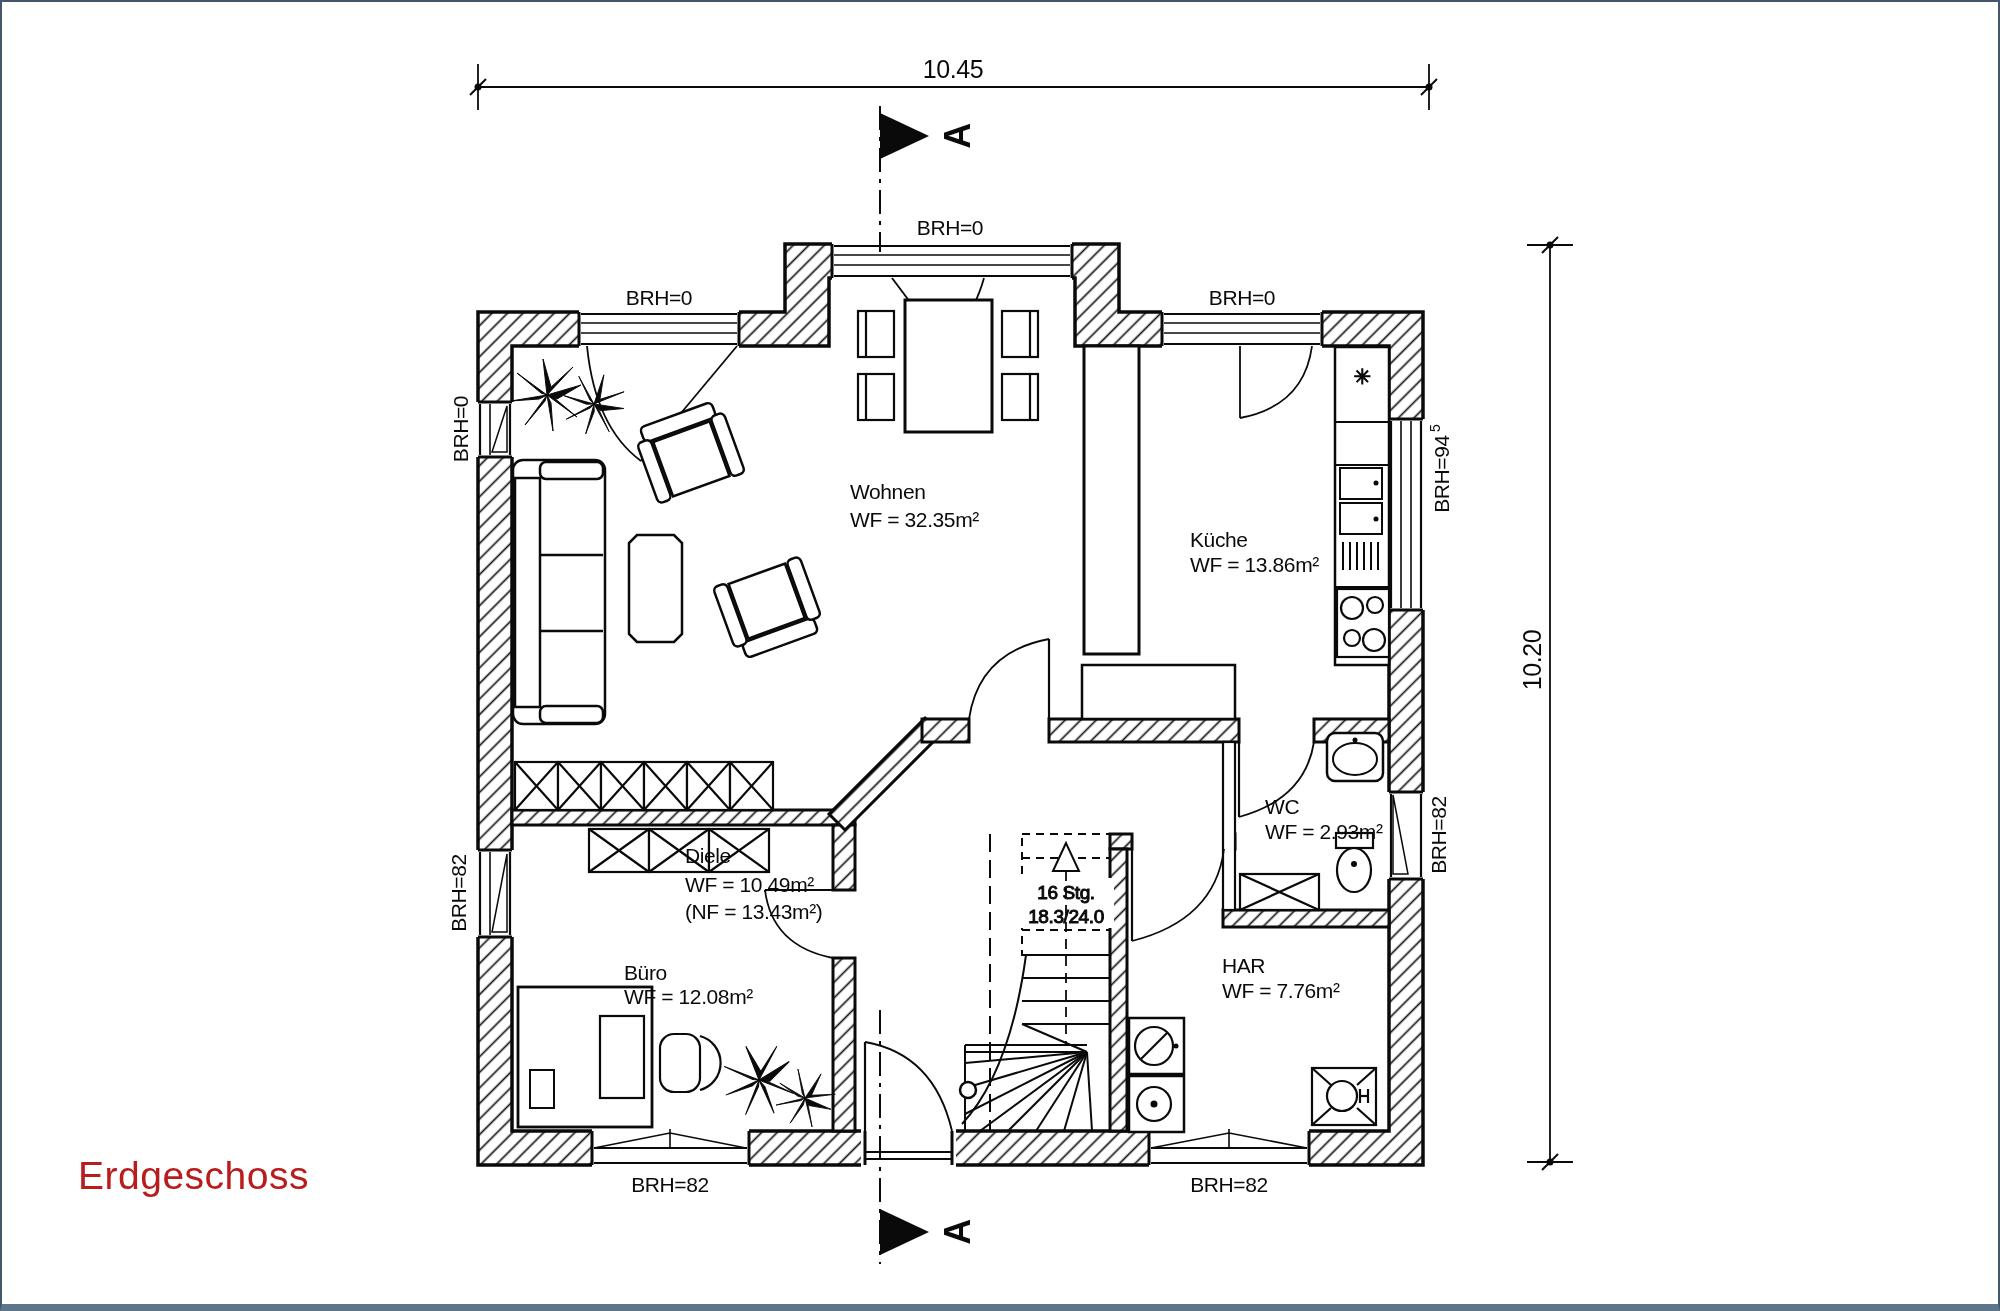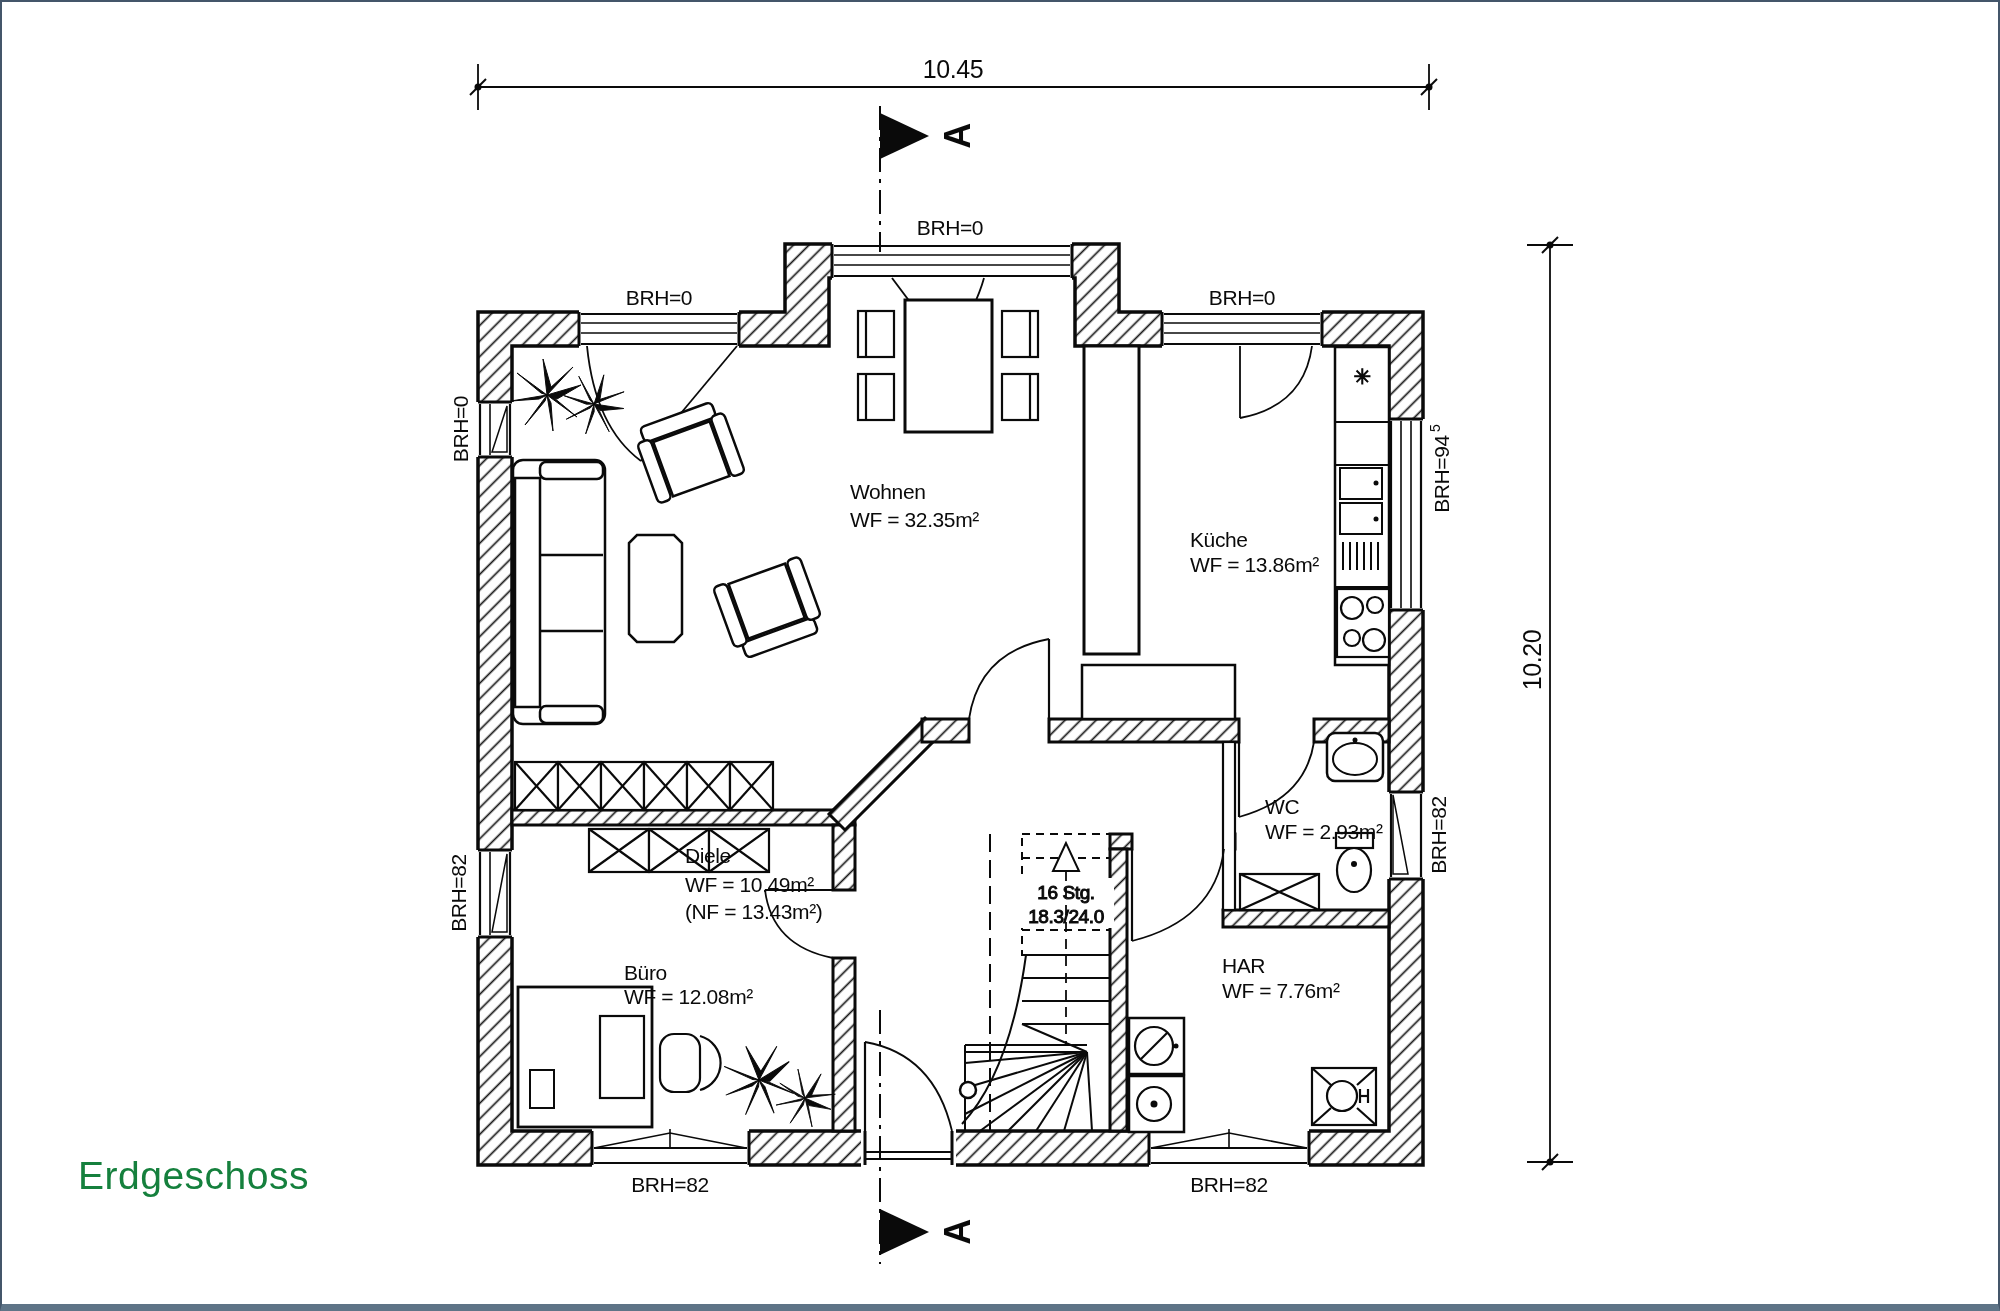--- a/index.html
+++ b/index.html
@@ -15,21 +15,21 @@
   }
   svg{position:absolute;left:0;top:0;}
   svg text{fill:#0a0a0a;font-family:"Liberation Sans", sans-serif;letter-spacing:-0.4px;}
   .room-name{font-size:21px;}
   .brh{font-size:21px;}
   .dim{font-size:25px;}
   .stair-txt{font-size:19px;}
   .sec-letter{font-size:36px;font-weight:bold;}
   .title{
     position:absolute;left:76px;top:1152px;
-    font-size:39px;color:#15803d;letter-spacing:0.5px;
+    font-size:39px;color:#b91c1c;letter-spacing:0.5px;
   }
 </style>
 </head>
 <body>
 
 <div class="page">
 <svg width="2000" height="1311" viewBox="0 0 2000 1311">
   <defs>
     <pattern id="hatch" width="11" height="11" patternUnits="userSpaceOnUse" patternTransform="rotate(45)">
       <rect width="11" height="11" fill="#ffffff"></rect>

